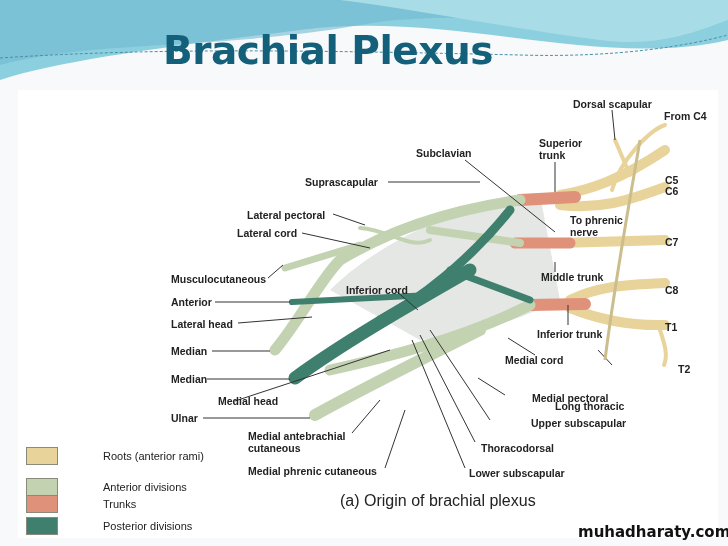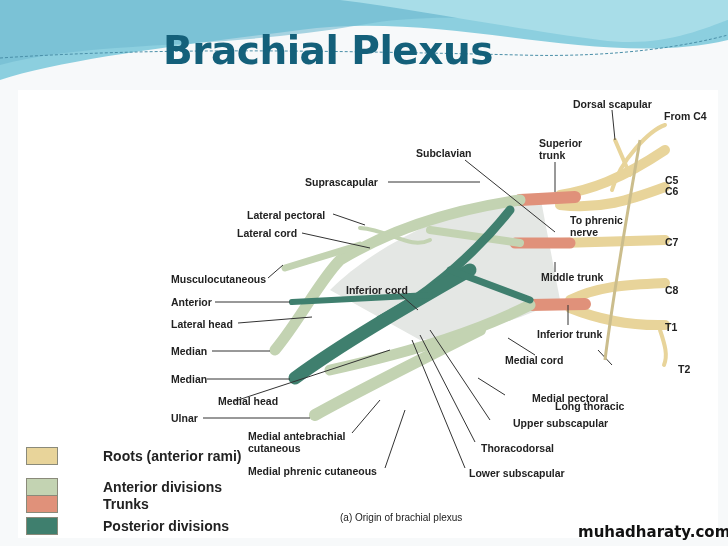--- a/index.html
+++ b/index.html
@@ -4,22 +4,22 @@
 <style>
   html,body{margin:0;padding:0;}
   body{width:728px;height:546px;position:relative;overflow:hidden;background:#f7f9fa;font-family:"Liberation Sans",sans-serif;}
   #header-bg{position:absolute;left:0;top:0;width:728px;height:90px;}
   #title{position:absolute;left:12px;top:28px;width:632px;text-align:center;font-family:"DejaVu Sans",sans-serif;font-weight:bold;font-size:39px;color:#14607a;letter-spacing:-0.5px;}
   #panel{position:absolute;left:18px;top:90px;width:700px;height:448px;background:#ffffff;}
   #diagram{position:absolute;left:0;top:0;width:728px;height:546px;}
   .lbl{position:absolute;font-size:10.5px;font-weight:bold;color:#222;white-space:nowrap;line-height:12px;}
   .legend-item{position:absolute;left:26px;height:18px;display:flex;align-items:center;}
   .swatch{width:30px;height:16px;border:1px solid #8a8a7a;margin-right:6px;}
-  .legend-label{font-size:14px;font-weight:bold;color:#222;padding-left:39px;}
-  #caption{position:absolute;left:340px;top:492px;font-size:10px;color:#222;margin-top:20px;}
+  .legend-label{font-size:11px;font-weight:normal;color:#222;padding-left:39px;}
+  #caption{position:absolute;left:340px;top:492px;font-size:16px;color:#222;}
   #watermark{position:absolute;left:578px;top:523px;font-family:"DejaVu Sans",sans-serif;font-weight:bold;font-size:15px;color:#111;}
 </style>
 </head>
 <body>
 
 <svg id="header-bg" viewBox="0 0 728 90">
   <path d="M0 0 H728 V40 C600 70 450 10 300 30 C180 45 60 60 0 80 Z" fill="#8ccfdf"></path>
   <path d="M0 0 H728 V20 C620 50 500 0 360 25 C220 50 90 40 0 65 Z" fill="#6fb9d0" opacity="0.6"></path>
   <path d="M340 0 C420 10 520 30 600 40 C660 48 700 30 728 20 V0 Z" fill="#a8dde8"></path>
   <path d="M0 58 C150 48 300 50 520 55 C620 58 690 45 728 35" stroke="#4a8fa8" stroke-width="1" fill="none" stroke-dasharray="3 2"></path>
@@ -113,21 +113,21 @@
 <div class="lbl" style="left:346px;top:284px;">Inferior cord</div>
 <div class="lbl" style="left:171px;top:296px;">Anterior</div>
 <div class="lbl" style="left:171px;top:318px;">Lateral head</div>
 <div class="lbl" style="left:537px;top:328px;">Inferior trunk</div>
 <div class="lbl" style="left:171px;top:345px;">Median</div>
 <div class="lbl" style="left:505px;top:354px;">Medial cord</div>
 <div class="lbl" style="left:171px;top:373px;">Median</div>
 <div class="lbl" style="left:555px;top:371px;margin-top:29px;">Long thoracic</div>
 <div class="lbl" style="left:510px;top:392px;margin-left:22px;">Medial pectoral</div>
 <div class="lbl" style="left:171px;top:395px;padding-left:47px;">Medial head</div>
-<div class="lbl" style="left:493px;top:417px;padding-left:20px;">Upper subscapular</div>
+<div class="lbl" style="left:511px;top:417px;padding-left:20px;">Upper subscapular</div>
 <div class="lbl" style="left:171px;top:412px;">Ulnar</div>
 <div class="lbl" style="left:248px;top:430px;width:110px;white-space:normal;">Medial antebrachial cutaneous</div>
 <div class="lbl" style="left:481px;top:442px;">Thoracodorsal</div>
 <div class="lbl" style="left:248px;top:465px;">Medial phrenic cutaneous</div>
 <div class="lbl" style="left:469px;top:467px;">Lower subscapular</div>
 
 <div>
   <div class="legend-item" style="top:447px;">
     <div class="swatch" style="background:#e8d49a;"></div>
     <span class="legend-label">Roots (anterior rami)</span>

